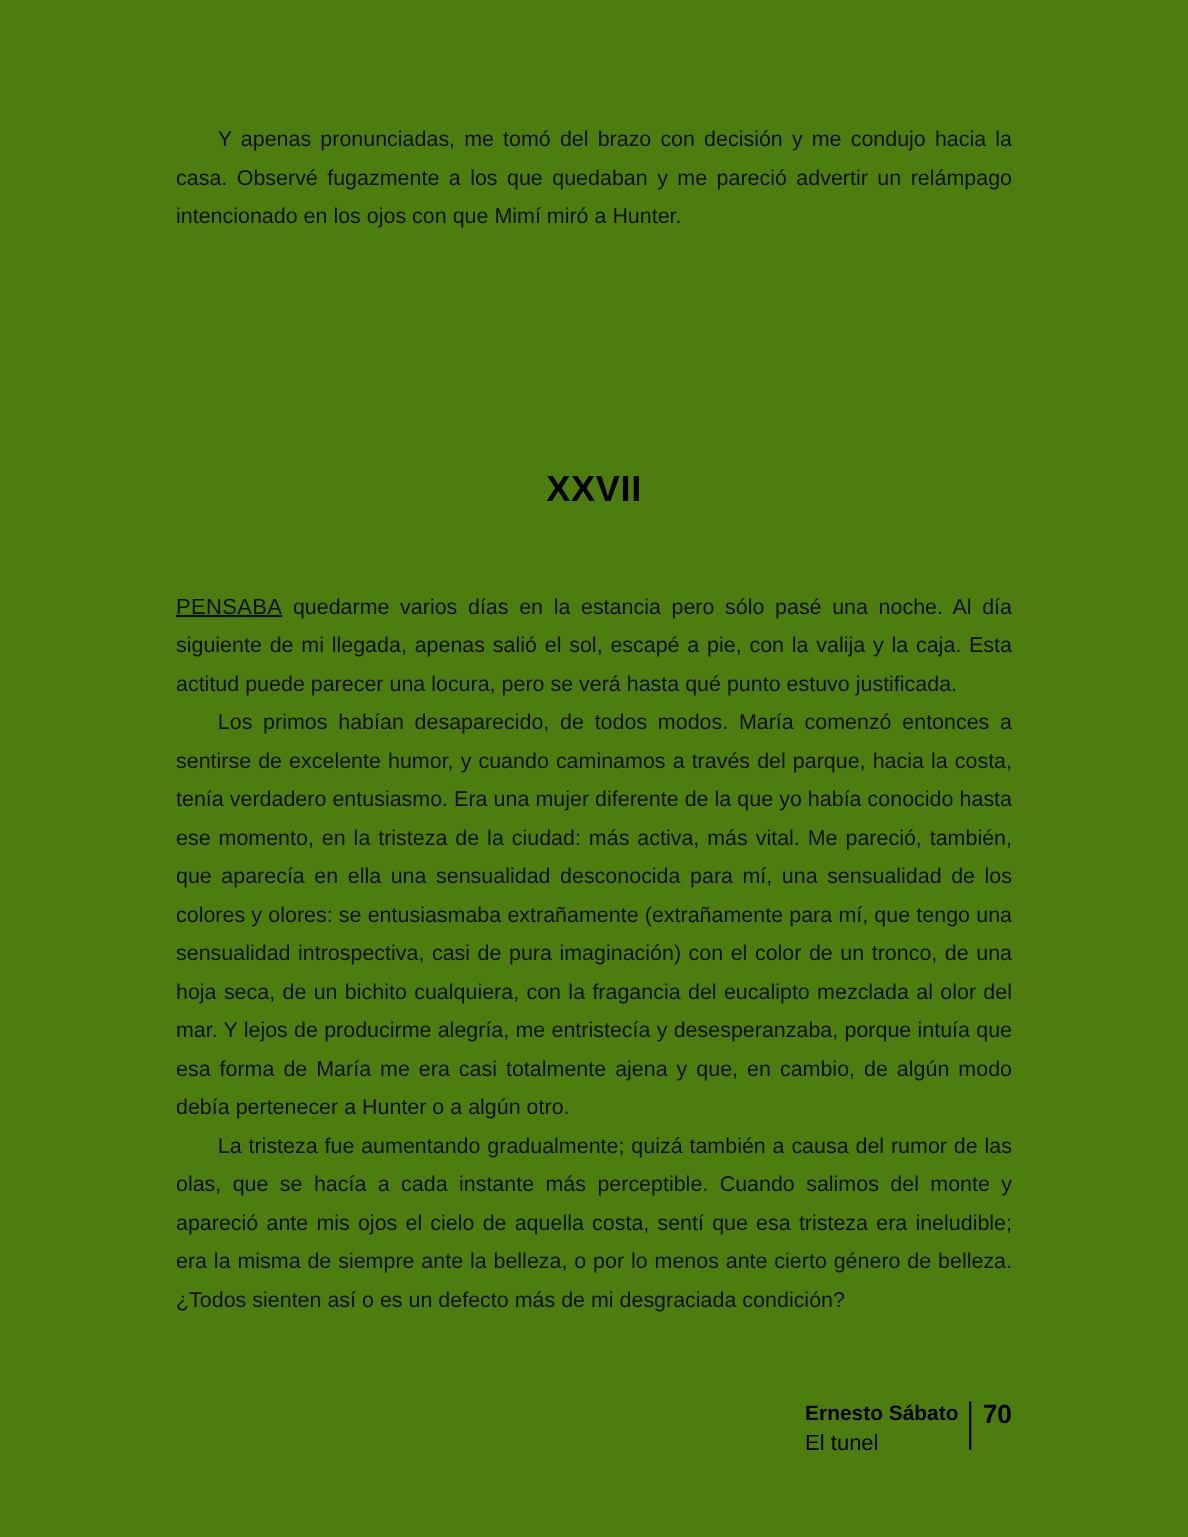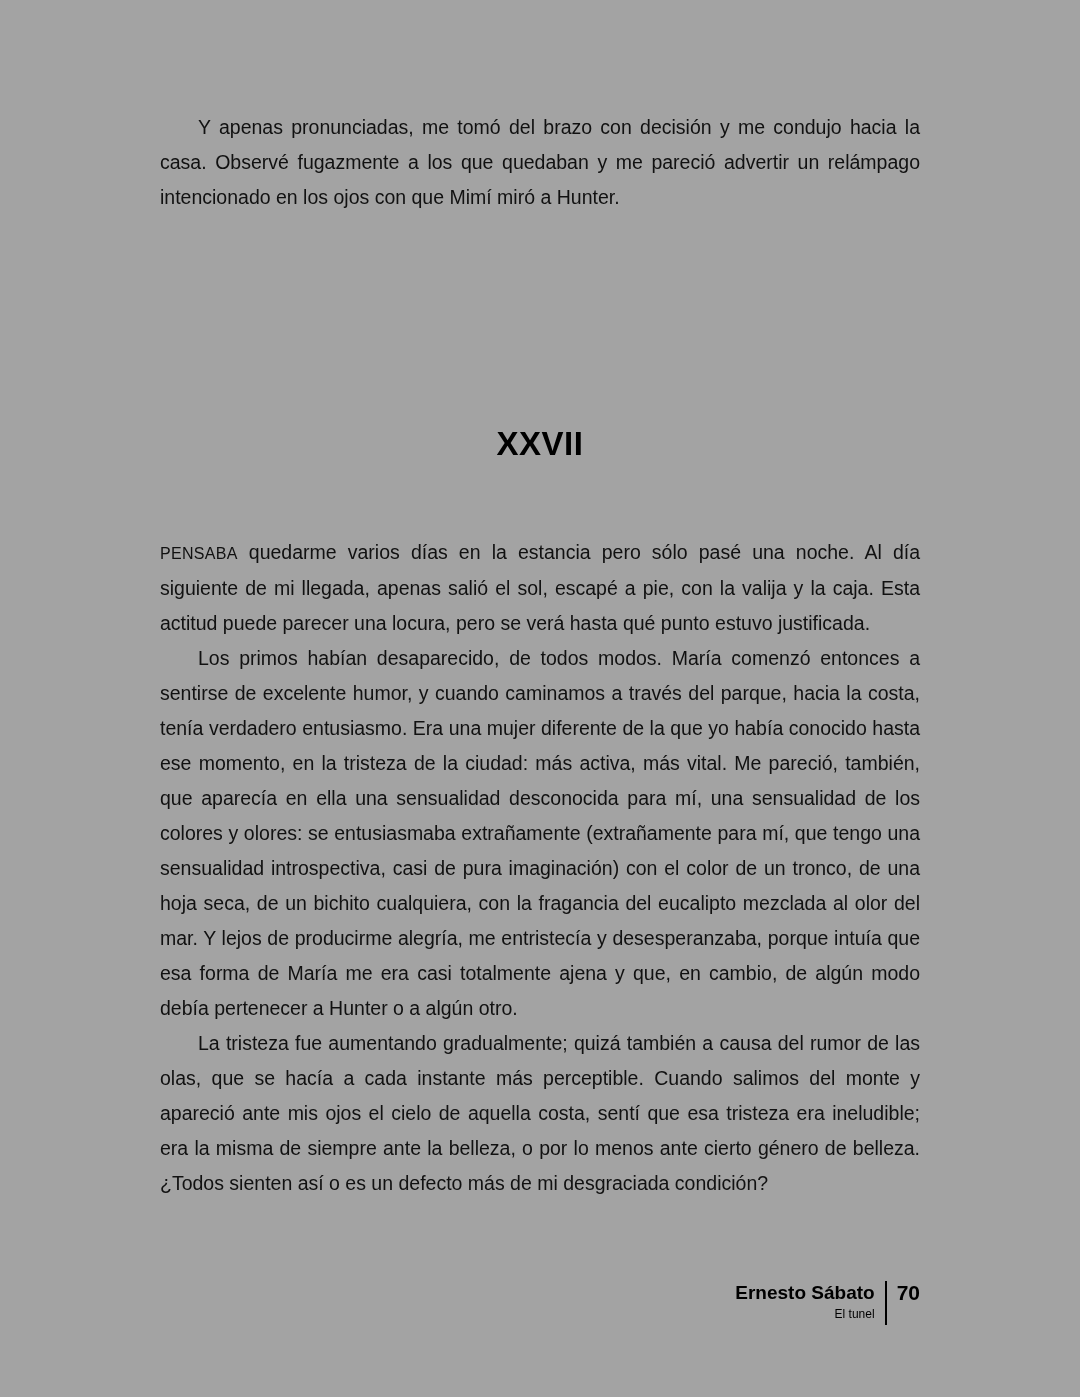--- a/index.html
+++ b/index.html
@@ -13,21 +13,21 @@
     font-family: "Liberation Sans", sans-serif;
     color: #000000;
     position: relative;
     overflow: hidden;
   }
   .page {
     position: absolute;
     left: 0; top: 0;
     width: 1080px;
     height: 1397px;
-    background: #a3a3a3;
+    background: #4d7c0f;
   }
   .content {
     position: absolute;
     left: 160px;
     top: 110px;
     width: 760px;
   }
   p.para {
     margin: 0;
     font-size: 19.5px;
@@ -47,57 +47,57 @@
     font-size: 33px;
     font-weight: bold;
     letter-spacing: 0.5px;
     color: #000000;
     margin: 0;
   }
   .gap-after-chapter {
     height: 72px;
   }
   .smallcaps {
-    font-size: 16px;
+    font-size: 20px;
     letter-spacing: 0.3px;
+    text-decoration: underline;
   }
   .footer {
     position: absolute;
     right: 160px;
     bottom: 72px;
     display: flex;
     align-items: flex-start;
     justify-content: flex-end;
   }
   .footer-left {
-    text-align: right;
     padding-right: 10px;
     line-height: 1.25;
     margin-left: 30px;
   }
   .footer-author {
     font-size: 19px;
     font-weight: bold;
     color: #000000;
     display: block;
   }
   .footer-title {
-    font-size: 12px;
+    font-size: 20px;
     color: #000000;
     display: block;
     margin-top: 2px;
   }
   .footer-rule {
     width: 2px;
     background: #000000;
     height: 44px;
     margin-right: 10px;
   }
   .footer-page {
-    font-size: 21px;
+    font-size: 24px;
     font-weight: bold;
     color: #000000;
     line-height: 1;
     padding-top: 1px;
     text-align: right;
   }
 </style>
 </head>
 <body>
 

